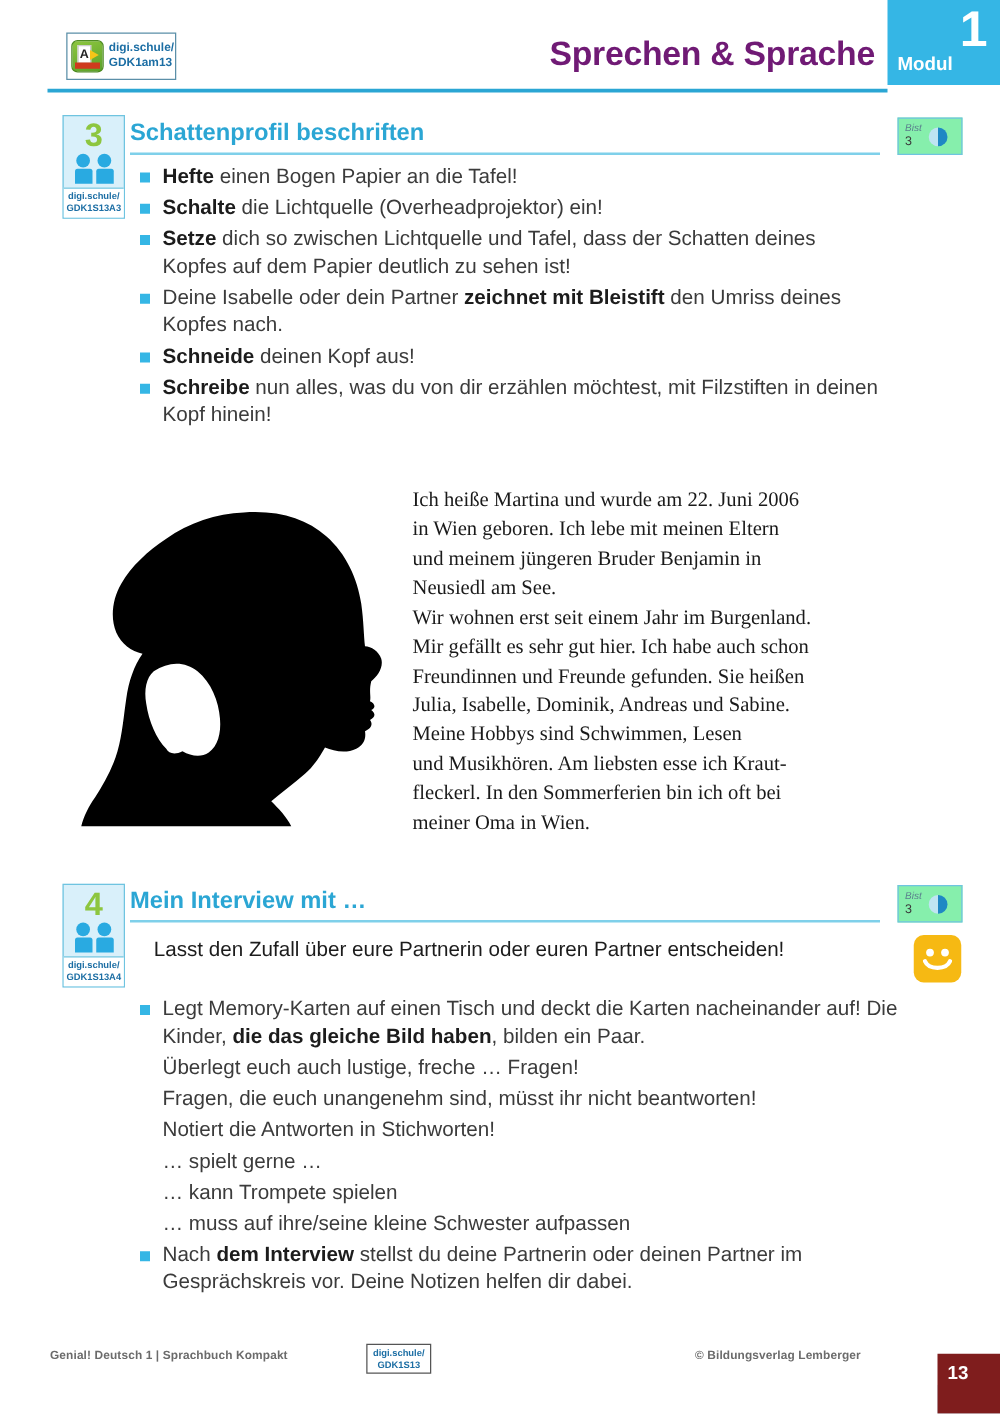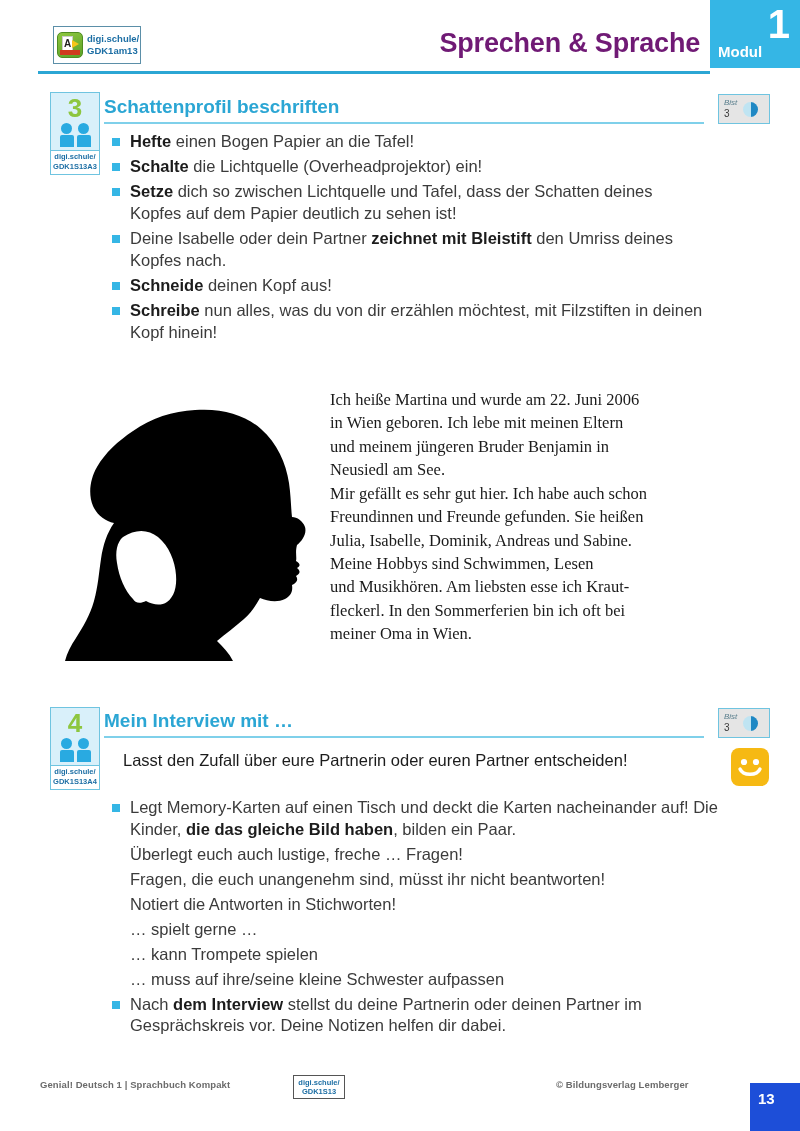--- a/index.html
+++ b/index.html
@@ -183,21 +183,21 @@
     position: absolute;
     height: 2px;
     background: #7fd0ea;
   }
 
   
   .bist {
     position: absolute;
     width: 52px; height: 30px;
     border: 1px solid #6fc4e0;
-    background: #e5e5e5;
+    background: #86efac;
     box-sizing: border-box;
     display: flex;
     align-items: center;
     padding-left: 5px;
   }
   .bist .txt {
     font-size: 8px;
     color: #5a7f8d;
     line-height: 1.25;
     font-style: italic;
@@ -289,21 +289,21 @@
     display: block;
     font-size: 7.5px;
     font-weight: bold;
     color: #1c6ea4;
     line-height: 1.25;
   }
   .pagenum-block {
     position: absolute;
     left: 750px; top: 1083px;
     width: 50px; height: 48px;
-    background: #1d4ed8;
+    background: #7f1d1d;
   }
   .pagenum-block .n {
     position: absolute;
     left: 8px; top: 7px;
     color: #ffffff;
     font-size: 15px;
     font-weight: bold;
   }
   .pagenum-tail {
     position: absolute;
@@ -428,20 +428,21 @@
         C70,147 72,137 78,132
         Z"></path>
     </svg>
   </div>
 
   <div class="story" style="left:330px; top:388px; width:380px;">
     <div>Ich heiße Martina und wurde am 22. Juni 2006</div>
     <div>in Wien geboren. Ich lebe mit meinen Eltern</div>
     <div>und meinem jüngeren Bruder Benjamin in</div>
     <div>Neusiedl am See.</div>
+    <div>Wir wohnen erst seit einem Jahr im Burgenland.</div>
     <div>Mir gefällt es sehr gut hier. Ich habe auch schon</div>
     <div>Freundinnen und Freunde gefunden. Sie heißen</div>
     <div>Julia, Isabelle, Dominik, Andreas und Sabine.</div>
     <div>Meine Hobbys sind Schwimmen, Lesen</div>
     <div>und Musikhören. Am liebsten esse ich Kraut-</div>
     <div>fleckerl. In den Sommerferien bin ich oft bei</div>
     <div>meiner Oma in Wien.</div>
   </div>
 
   <div class="ex-badge" style="left:50px; top:707px;">

